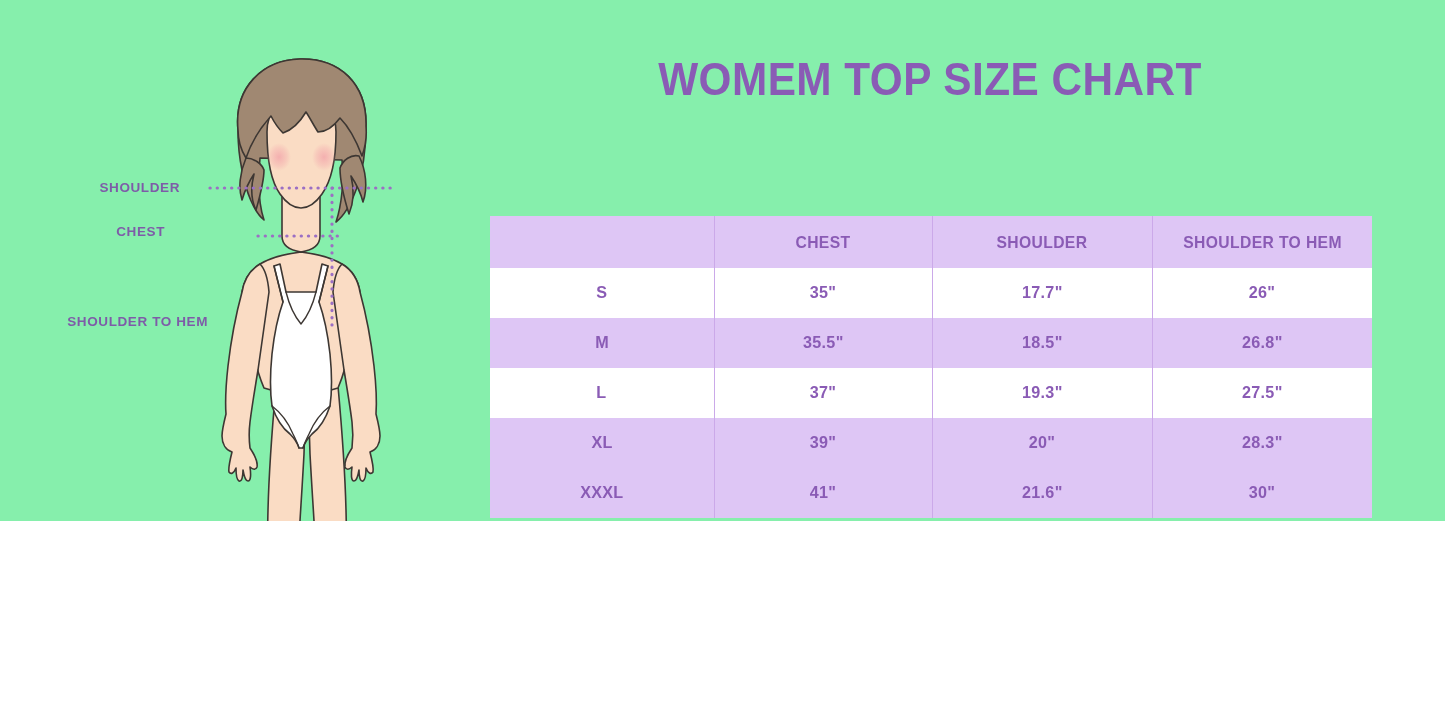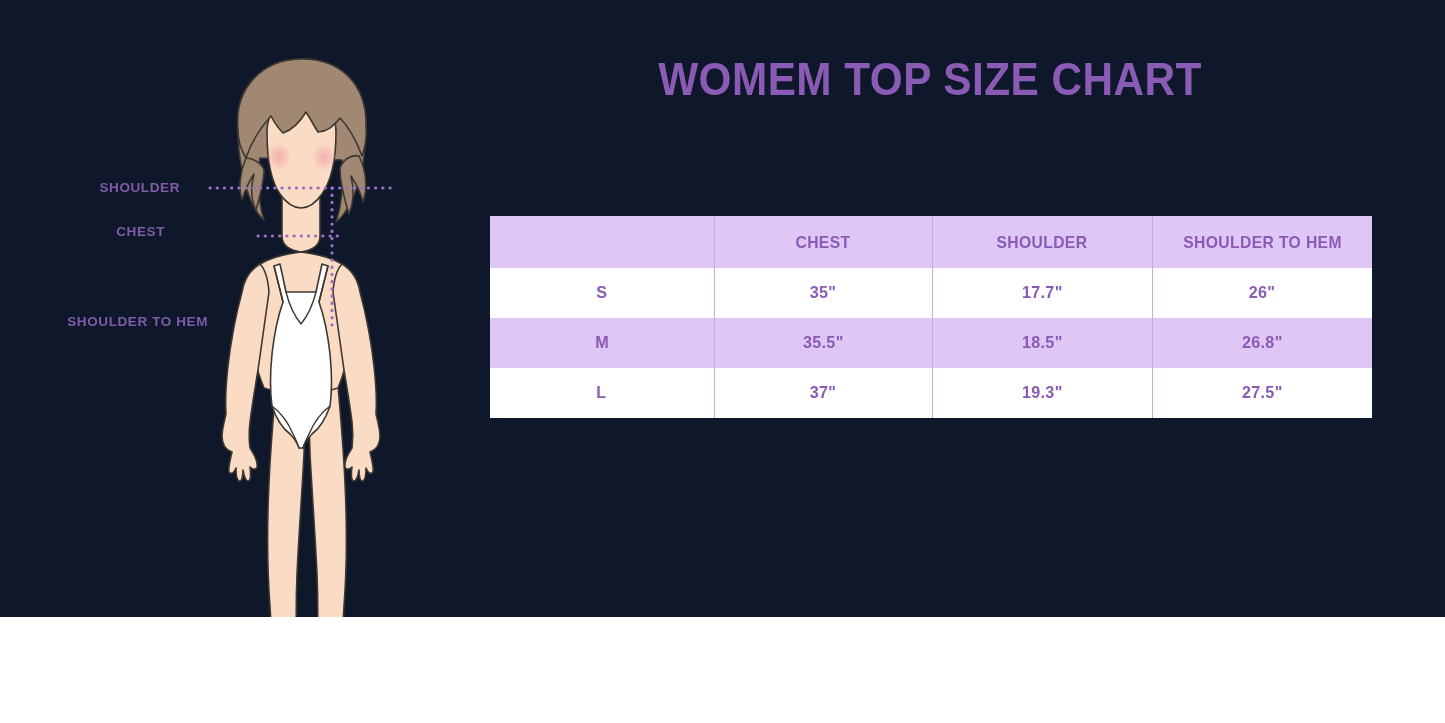--- a/index.html
+++ b/index.html
@@ -7,22 +7,22 @@
     margin: 0;
     padding: 0;
     background: #ffffff;
   }
   body {
     font-family: "Liberation Sans", sans-serif;
   }
   #page {
     position: relative;
     width: 1445px;
-    height: 617px;
-    background: #0f172a;
+    height: 521px;
+    background: #86efac;
     overflow: hidden;
   }
 
   
   #chart-title {
     position: absolute;
     left: 480px;
     top: 52px;
     width: 900px;
     text-align: center;
@@ -316,16 +316,28 @@
         <td><span class="cell-text">35.5"</span></td>
         <td><span class="cell-text">18.5"</span></td>
         <td><span class="cell-text">26.8"</span></td>
       </tr>
       <tr class="row-plain">
         <td><span class="cell-text">L</span></td>
         <td><span class="cell-text">37"</span></td>
         <td><span class="cell-text">19.3"</span></td>
         <td><span class="cell-text">27.5"</span></td>
       </tr>
+      <tr class="row-shade">
+        <td><span class="cell-text">XL</span></td>
+        <td><span class="cell-text">39"</span></td>
+        <td><span class="cell-text">20"</span></td>
+        <td><span class="cell-text">28.3"</span></td>
+      </tr>
+      <tr class="row-shade">
+        <td><span class="cell-text">XXXL</span></td>
+        <td><span class="cell-text">41"</span></td>
+        <td><span class="cell-text">21.6"</span></td>
+        <td><span class="cell-text">30"</span></td>
+      </tr>
     </tbody>
   </table>
 
 </div>
 
 </body></html>

